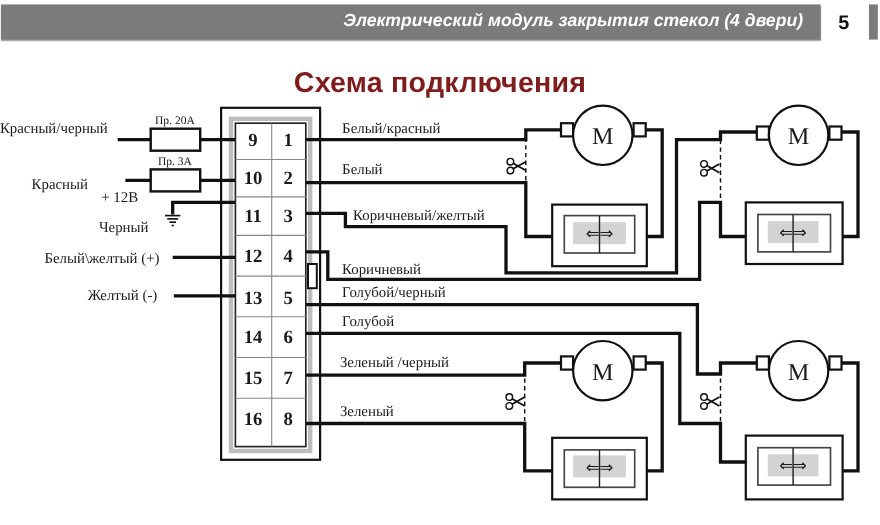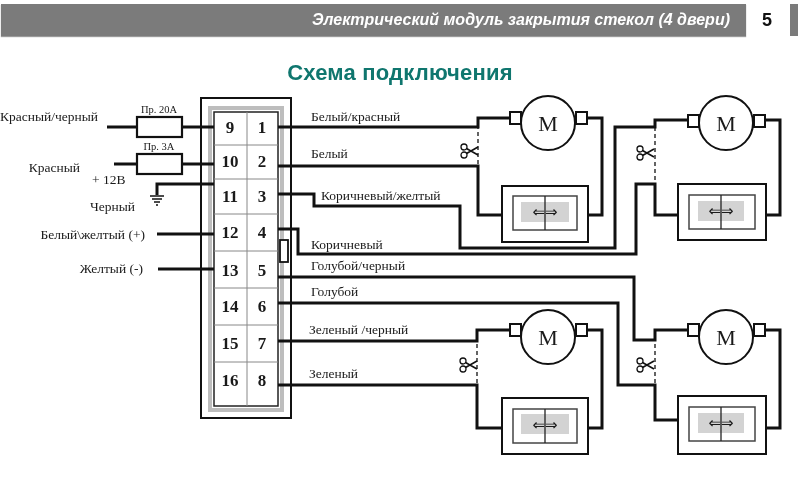--- a/index.html
+++ b/index.html
@@ -1,21 +1,21 @@
 <!DOCTYPE html>
 <html><head>
   <meta charset="utf-8">
   <style>
     html, body { margin: 0; padding: 0; background: #ffffff; }
     body { width: 800px; height: 477px; position: relative; overflow: hidden; font-family: "Liberation Serif", serif; }
     .header-bar-full { position: absolute; left: 1px; top: 4px; width: 745px; height: 32px; background: #7b7b7b; box-shadow: 0 1px 1px #9a9a9a; }
     .header-title { position: absolute; right: 70px; top: 4px; height: 32px; line-height: 32px; color: #ffffff; font-family: "Liberation Sans", sans-serif; font-style: italic; font-weight: bold; font-size: 16px; white-space: nowrap; }
     .page-number { position: absolute; left: 762px; top: 4px; height: 32px; line-height: 32px; font-family: "Liberation Sans", sans-serif; font-weight: bold; font-size: 18px; color: #111; }
     .page-tab { position: absolute; left: 790px; top: 4px; width: 8px; height: 32px; background: #7b7b7b; }
-    .diagram-title { position: absolute; left: 0; width: 800px; top: 60px; text-align: center; font-family: "Liberation Sans", sans-serif; font-weight: bold; font-size: 22px; color: #0f766e; letter-spacing: 0.2px; }
+    .diagram-title { position: absolute; left: 0; width: 800px; top: 60px; text-align: center; font-family: "Liberation Sans", sans-serif; font-weight: bold; font-size: 26px; color: #7f1d1d; letter-spacing: 0.2px; }
     svg { position: absolute; left: 0; top: 0; }
     svg text { font-family: "Liberation Serif", serif; fill: #1a1a1a; }
     .lbl { font-size: 13.5px; }
     .pin { font-size: 17px; font-weight: bold; }
     .fuse-lbl { font-size: 10.5px; }
     .motor-lbl { font-size: 22px; }
   </style>
 </head>
 <body>
 

